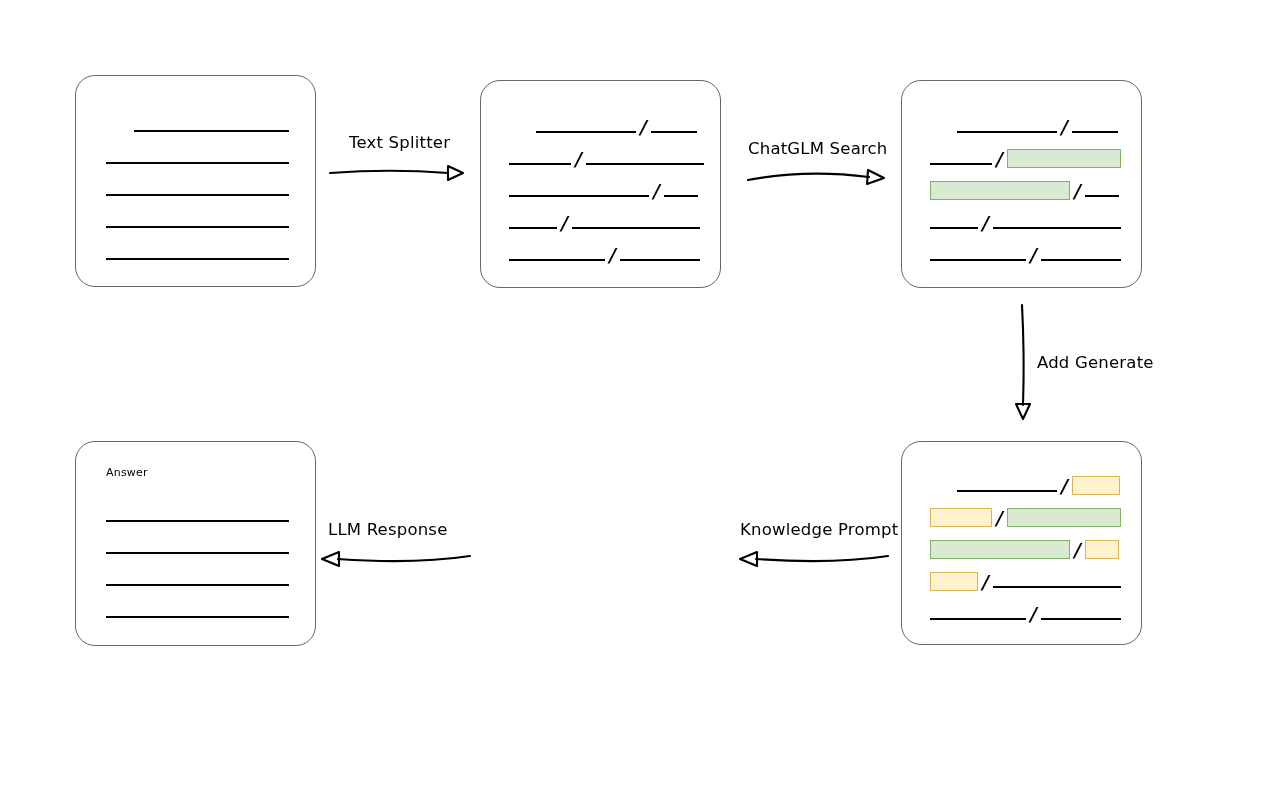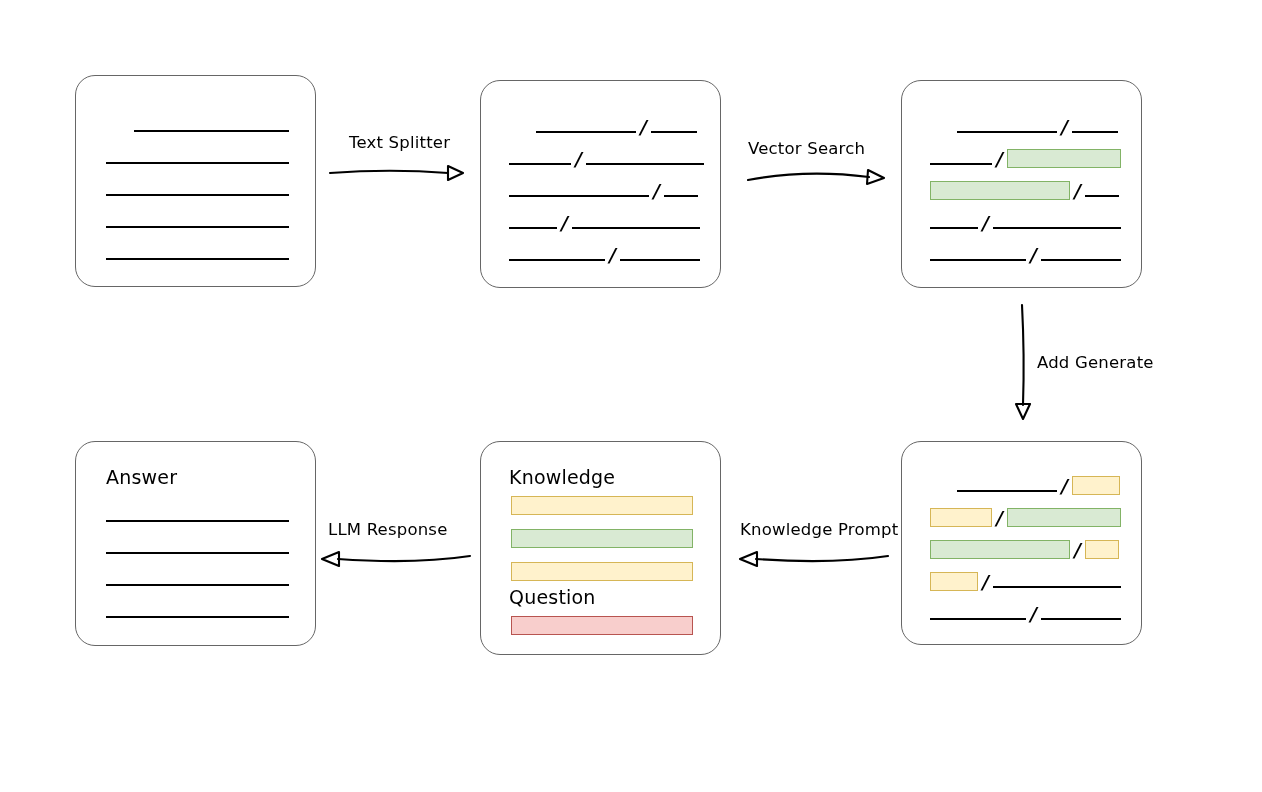--- a/index.html
+++ b/index.html
@@ -31,21 +31,21 @@
   .chip{
     height:19px;box-sizing:border-box;border-width:1.4px;border-style:solid;
     align-self:flex-end;margin-bottom:1px;
   }
   .chip.green{background:#d9ead3;border-color:#82b366;}
   .chip.yellow{background:#fff2cc;border-color:#d6b656;}
 
   
   .card-label{
     position:absolute;
-    font-size:19px;letter-spacing:.2px;color:#000;white-space:nowrap;
+    font-size:11px;letter-spacing:.2px;color:#000;white-space:nowrap;
   }
 
   
   .bar{position:absolute;height:19px;box-sizing:border-box;border-width:1.4px;border-style:solid;}
   .bar.yellow{background:#fff2cc;border-color:#d6b656;}
   .bar.green{background:#d9ead3;border-color:#82b366;}
   .bar.red{background:#f8cecc;border-color:#b85450;}
 
   
   .conn{position:absolute;}
@@ -119,21 +119,21 @@
           <span class="seg" style="width: 80px;"></span>
         </div>
       </div>
   </div>
 
   <div class="conn" style="left:748px;top:167px;width:138px;height:22px;">
     <svg width="138" height="22" viewBox="0 0 138 22">
       <path d="M0 13 C 42 5, 82 5, 121 10" fill="none" stroke="#000" stroke-width="2.1" stroke-linecap="round"></path>
       <path d="M120 3 L 136 11 L 119 17 Z" fill="none" stroke="#000" stroke-width="2.1" stroke-linejoin="round"></path>
     </svg>
-    <div class="conn-label" style="left:0px;top:-28px;">Vector Search</div>
+    <div class="conn-label" style="left:0px;top:-28px;">ChatGLM Search</div>
   </div>
 
   <div class="card" style="left:901px;top:80px;width:241px;height:208px;">
     <div class="rows">
         <div class="row" style="left: 28px; top: 34px;">
           <span class="seg" style="width: 100px; margin-left: 27px;"></span>
           <span class="slash">/</span>
           <span class="seg" style="width: 46px;"></span>
         </div>
         <div class="row" style="left: 28px; top: 66px;">
@@ -198,31 +198,20 @@
   </div>
 
   <div class="conn" style="left:738px;top:548px;width:150px;height:22px;">
     <svg width="150" height="22" viewBox="0 0 150 22">
       <path d="M150 8 C 110 14, 60 14, 18 11" fill="none" stroke="#000" stroke-width="2.1" stroke-linecap="round"></path>
       <path d="M19 4 L 2 11 L 19 18 Z" fill="none" stroke="#000" stroke-width="2.1" stroke-linejoin="round"></path>
     </svg>
     <div class="conn-label" style="left:2px;top:-28px;">Knowledge Prompt</div>
   </div>
 
-  <div class="card" style="left:480px;top:441px;width:241px;height:214px;">
-    <div class="card-label" style="left:28px;top:24px;">Knowledge</div>
-
-    <div class="bar yellow" style="left:30px;top:54px;width:182px;"></div>
-    <div class="bar green" style="left:30px;top:87px;width:182px;"></div>
-    <div class="bar yellow" style="left:30px;top:120px;width:182px;"></div>
-
-    <div class="card-label" style="left:28px;top:144px;">Question</div>
-
-    <div class="bar red" style="left:30px;top:174px;width:182px;"></div>
-  </div>
 
   <div class="conn" style="left:320px;top:548px;width:150px;height:22px;">
     <svg width="150" height="22" viewBox="0 0 150 22">
       <path d="M150 8 C 110 14, 60 14, 18 11" fill="none" stroke="#000" stroke-width="2.1" stroke-linecap="round"></path>
       <path d="M19 4 L 2 11 L 19 18 Z" fill="none" stroke="#000" stroke-width="2.1" stroke-linejoin="round"></path>
     </svg>
     <div class="conn-label" style="left:8px;top:-28px;">LLM Response</div>
   </div>
 
   <div class="card" style="left:75px;top:441px;width:241px;height:205px;">

